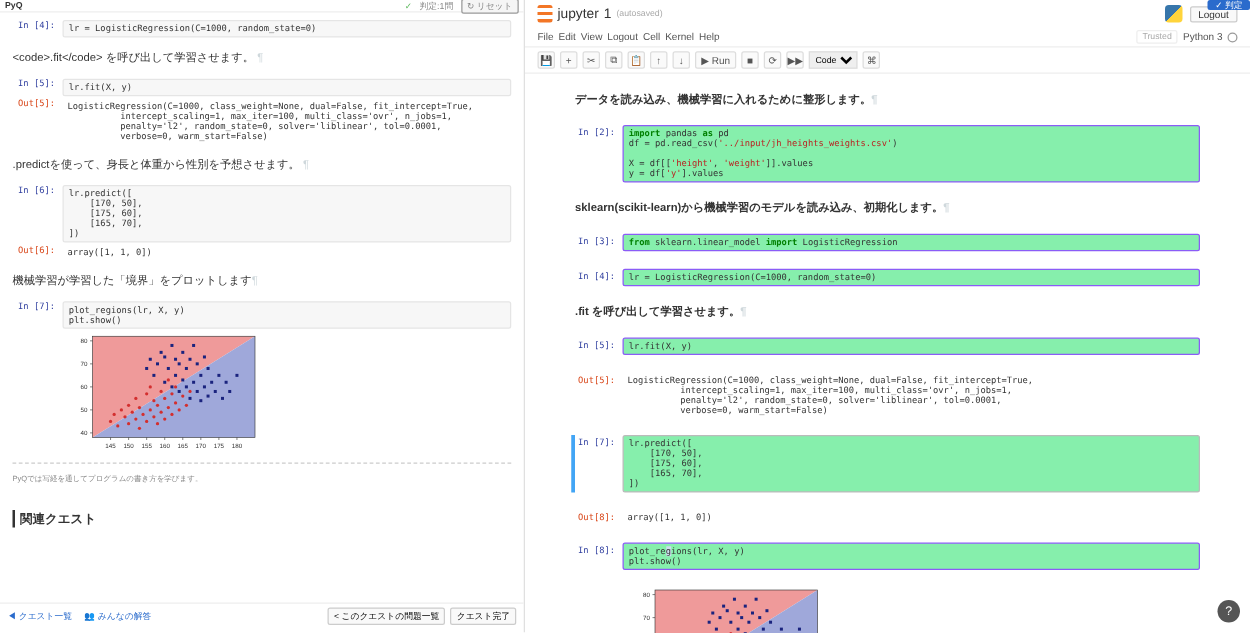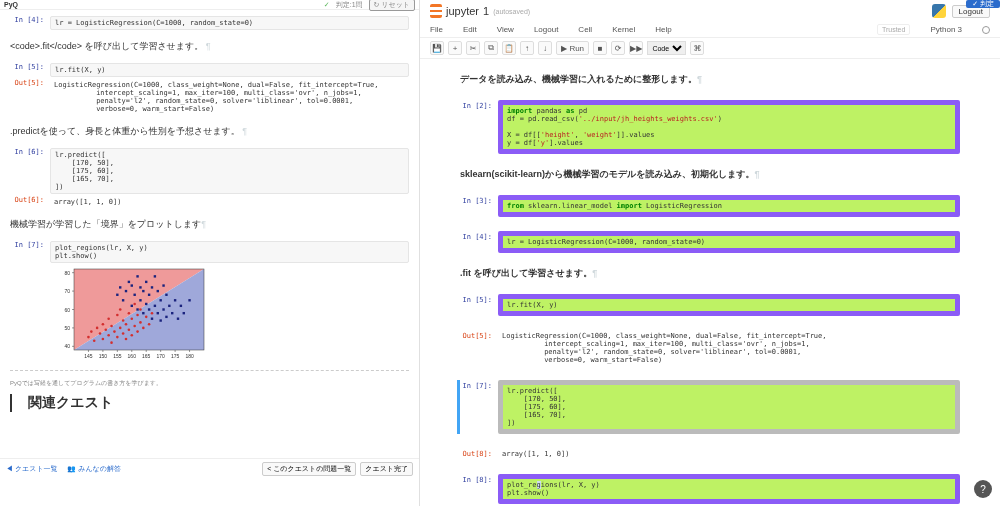--- a/index.html
+++ b/index.html
@@ -20,44 +20,44 @@
 .left-content{padding:4px 10px 40px 10px}
 .cell-row{display:flex;margin:2px 0}
 .prompt{width:40px;text-align:right;padding-right:6px;font-family:monospace;font-size:7px;color:#303f9f}
 .prompt.out{color:#d84315}
 .cell-body{flex:1;font-family:monospace;font-size:7px;white-space:pre;background:#f7f7f7;border:1px solid #e5e5e5;padding:2px 4px;border-radius:2px;overflow:hidden}
 .cell-body.plain{background:none;border:none}
 .md-text{font-size:9px;margin:10px 0;color:#333}
 .pilcrow{color:#cfd8dc}
 .dotted{border-top:1px dashed #ccc;margin:8px 0}
 .small-note{font-size:6px;color:#888;margin:4px 0}
-.related-h{font-size:14px;font-weight:bold;border-left:2px solid #333;padding-left:16px;margin:6px 0}
+.related-h{font-size:10px;font-weight:bold;border-left:2px solid #333;padding-left:4px;margin:20px 0}
 .bottom-bar{display:flex;justify-content:space-between;align-items:center;border-top:1px solid #eee;padding:3px 6px;font-size:7px;color:#2a6bcc}
 .bottom-bar .btns{display:flex;gap:4px}
 .bottom-bar button{font-size:7px;border:1px solid #ccc;background:#f9f9f9;padding:1px 4px;border-radius:2px}
 
 .jp-head{padding:4px 10px;display:flex;justify-content:space-between;align-items:center}
 .jp-title{display:flex;align-items:center;gap:4px}
 .jp-logo{width:12px;height:14px;background:linear-gradient(#f37626 20%, transparent 20% 40%, #f37626 40% 60%, transparent 60% 80%, #f37626 80%);border-radius:2px}
 .jp-title span.name{font-size:11px}
 .jp-title span.auto{font-size:7px;color:#aaa}
 .logout{border:1px solid #ccc;padding:1px 6px;font-size:8px;border-radius:2px;background:#f9f9f9}
 .py-icon{width:14px;height:14px;background:linear-gradient(135deg,#3776ab 50%,#ffd43b 50%);border-radius:3px}
-.jp-menu{display:flex;gap:20px;padding:2px 10px;font-size:8px;color:#555;border-bottom:1px solid #eee;align-items:center}
+.jp-menu{display:flex;gap:4px;padding:2px 10px;font-size:8px;color:#555;border-bottom:1px solid #eee;align-items:center}
 .jp-menu .spacer{flex:1}
 .jp-menu .trust{font-size:7px;color:#aaa;border:1px solid #eee;padding:1px 4px;border-radius:2px}
 .jp-tool{display:flex;gap:4px;padding:3px 10px;border-bottom:1px solid #eee;align-items:center;font-size:8px}
 .jp-tool .tb{border:1px solid #ddd;background:#fafafa;min-width:14px;height:14px;display:flex;align-items:center;justify-content:center;font-size:8px;color:#555;border-radius:2px}
 .jp-tool select{font-size:7px;height:14px;border:1px solid #ddd}
 .nb-area{padding:6px 40px 30px 40px}
 .nb-md{font-size:9px;font-weight:bold;margin:8px 0 4px 0}
 .nb-row{display:flex;margin:14px 0}
 .nb-prompt{width:38px;text-align:right;font-family:monospace;font-size:7px;color:#303f9f;padding-right:6px;padding-top:2px}
 .nb-prompt.out{color:#d84315}
-.nb-body{flex:1;font-family:monospace;font-size:7px;white-space:pre;background:#bef264;border:5px solid #8b5cf6;padding:2px 4px;border-radius:2px}
+.nb-body{flex:1;font-family:monospace;font-size:7px;white-space:pre;background:#86efac;border:1px solid #8b5cf6;padding:2px 4px;border-radius:2px}
 .nb-body.plain{background:none;border:none}
 .nb-row.selected{border-left:3px solid #42a5f5;margin-left:-3px}
 .nb-row.selected .nb-body{border-color:#bbb}
 .kw{color:#008000;font-weight:bold}
 
 .chart{width:150px;height:95px;margin:4px 0 2px 46px;position:relative}
 .chart svg{width:150px;height:95px}
 .help-bubble{position:absolute;bottom:8px;right:8px;width:18px;height:18px;background:#555;color:#fff;border-radius:50%;display:flex;align-items:center;justify-content:center;font-size:10px}
 </style>
 </head>

